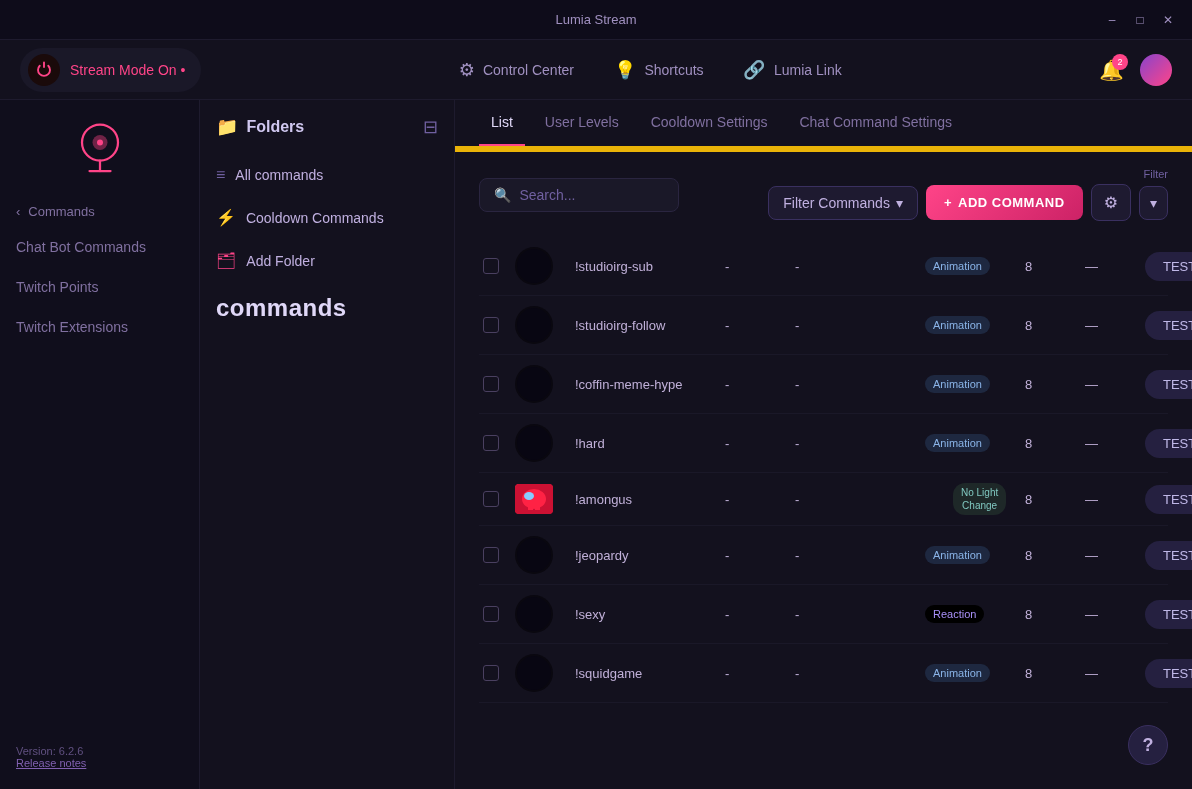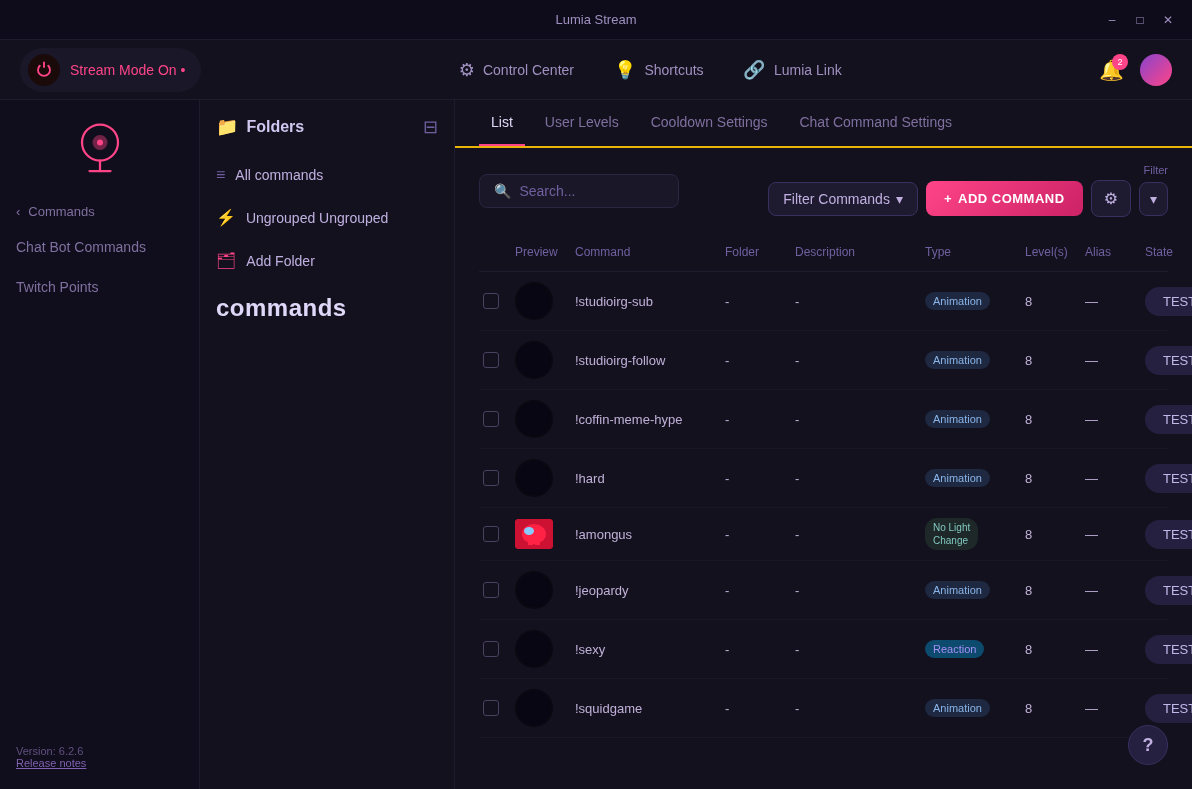--- a/index.html
+++ b/index.html
@@ -243,21 +243,21 @@
       flex-direction: column;
       background: #13111e;
       overflow: hidden;
     }
 
     
     .tabs-bar {
       display: flex;
       align-items: center;
       padding: 0 24px;
-      border-bottom: 2px solid #eab308;
+      border-bottom: 6px solid #eab308;
       gap: 8px;
     }
     .tab {
       padding: 14px 12px;
       cursor: pointer;
       font-size: 14px;
       color: #8070a0;
       border-bottom: 2px solid transparent;
     }
     .tab.active {
@@ -403,29 +403,30 @@
     }
     .type-badge {
       background: #1e2840;
       color: #8ab4e8;
       padding: 3px 8px;
       border-radius: 12px;
       font-size: 11px;
       display: inline-block;
     }
     .type-badge.reaction {
-      background: #0c4a6e;
+      background: #000000;
       color: #a890f8;
     }
     .type-badge.nolight {
       background: #1e2828;
       color: #80c8c0;
       font-size: 10px;
-      text-align: left;
+      text-align: center;
       line-height: 1.3;
+      margin-left: 28px;
     }
     .test-btn {
       background: #252040;
       border: none;
       border-radius: 20px;
       color: #c0b8e8;
       padding: 7px 18px;
       font-size: 13px;
       cursor: pointer;
       font-weight: 500;
@@ -538,20 +539,23 @@
       <span>Commands</span>
     </div>
 
     <div class="sidebar-nav">
       <div class="sidebar-nav-item">
         <span>Chat Bot Commands</span>
       </div>
       <div class="sidebar-nav-item">
         <span>Twitch Points</span>
       </div>
+      <div class="sidebar-nav-item">
+        <span>Twitch Extensions</span>
+      </div>
     </div>
 
     <div style="position:absolute;bottom:20px;left:16px;">
       <div class="version-text">Version: 6.2.6</div>
       <div class="release-link">Release notes</div>
     </div>
   </div>
 
   <div class="mid-panel">
     <div class="mid-panel-header">
@@ -561,21 +565,21 @@
       </div>
       <div class="mid-panel-collapse">⊟</div>
     </div>
 
     <div class="mid-item">
       <span class="mid-item-icon">≡</span>
       <span class="mid-section-label">All commands</span>
     </div>
     <div class="mid-item">
       <span class="mid-item-icon">⚡</span>
-      <span class="mid-section-label">Ungrouped Ungrouped</span>
+      <span class="mid-section-label">Cooldown Commands</span>
     </div>
     <div class="mid-item">
       <span class="mid-item-icon" style="color:#ff4488;">🗂</span>
       <span class="mid-section-label">Add Folder</span>
     </div>
 
     <div class="page-heading">commands</div>
   </div>
 
   <div class="main-content">
@@ -608,32 +612,20 @@
             <span>⚙</span>
           </button>
           <button class="chevron-btn">
             <span>▾</span>
           </button>
         </div>
       </div>
     </div>
 
     <div class="table-container">
-      <div class="table-header">
-        <div></div>
-        <div>Preview</div>
-        <div>Command</div>
-        <div>Folder</div>
-        <div>Description</div>
-        <div>Type</div>
-        <div>Level(s)</div>
-        <div>Alias</div>
-        <div>State</div>
-
-      </div>
 
       <div class="table-row">
         <div class="table-cell">
             <div class="checkbox"></div>
           </div>
         <div class="table-cell">
             <div class="preview-circle">
               <div style="width:34px;height:34px;border-radius:50%;background:#080612;"></div>
             </div>
           </div>

